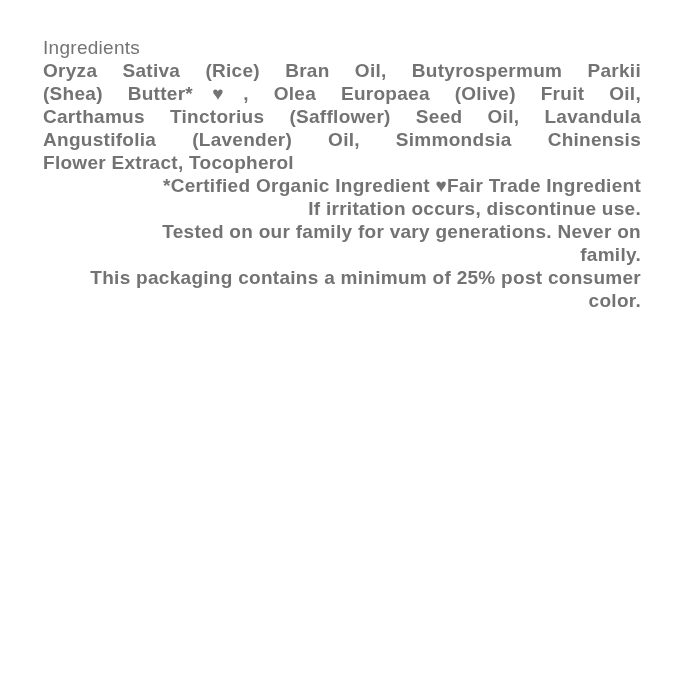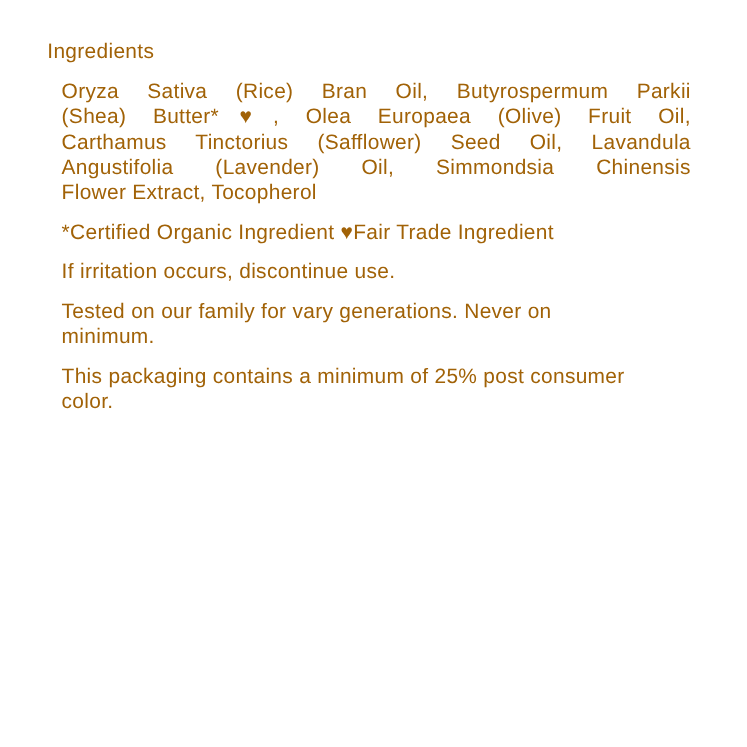--- a/index.html
+++ b/index.html
@@ -22,57 +22,59 @@
     letter-spacing: 0.015em;
     font-weight: 400;
   }
   .heading {
     margin: 0;
     font-size: 19px;
     font-weight: 400;
     line-height: 23px;
   }
   .para {
-    margin: 13px;
+    margin: 0;
+    font-weight: bold;
   }
   .line {
     white-space: nowrap;
     overflow: visible;
+    text-align: right;
   }
   
   .justified .line {
     white-space: normal;
     text-align: justify;
     text-align-last: justify;
   }
   .justified .line:last-child {
     text-align-last: left;
   }
 </style>
 </head>
 <body style="background: rgb(255, 255, 255);">
 
-<div class="label-block" style="color: #a16207;">
+<div class="label-block" style="color: #737373;">
   <h1 class="heading">Ingredients</h1>
 
   <div class="para justified">
       <div class="line">Oryza Sativa (Rice) Bran Oil, Butyrospermum Parkii</div>
       <div class="line">(Shea) Butter*♥, Olea Europaea (Olive) Fruit Oil,</div>
       <div class="line">Carthamus Tinctorius (Safflower) Seed Oil, Lavandula</div>
       <div class="line">Angustifolia (Lavender) Oil, Simmondsia Chinensis</div>
       <div class="line">Flower Extract, Tocopherol</div>
     </div>
 
   <div class="para line">*Certified Organic Ingredient ♥Fair Trade Ingredient</div>
 
 
   <div class="para line">If irritation occurs, discontinue use.</div>
 
   <div class="para">
       <div class="line">Tested on our family for vary generations. Never on</div>
-      <div class="line">minimum.</div>
+      <div class="line">family.</div>
     </div>
 
   <div class="para">
       <div class="line">This packaging contains a minimum of 25% post consumer</div>
       <div class="line">color.</div>
     </div>
 </div>
 
 </body></html>

